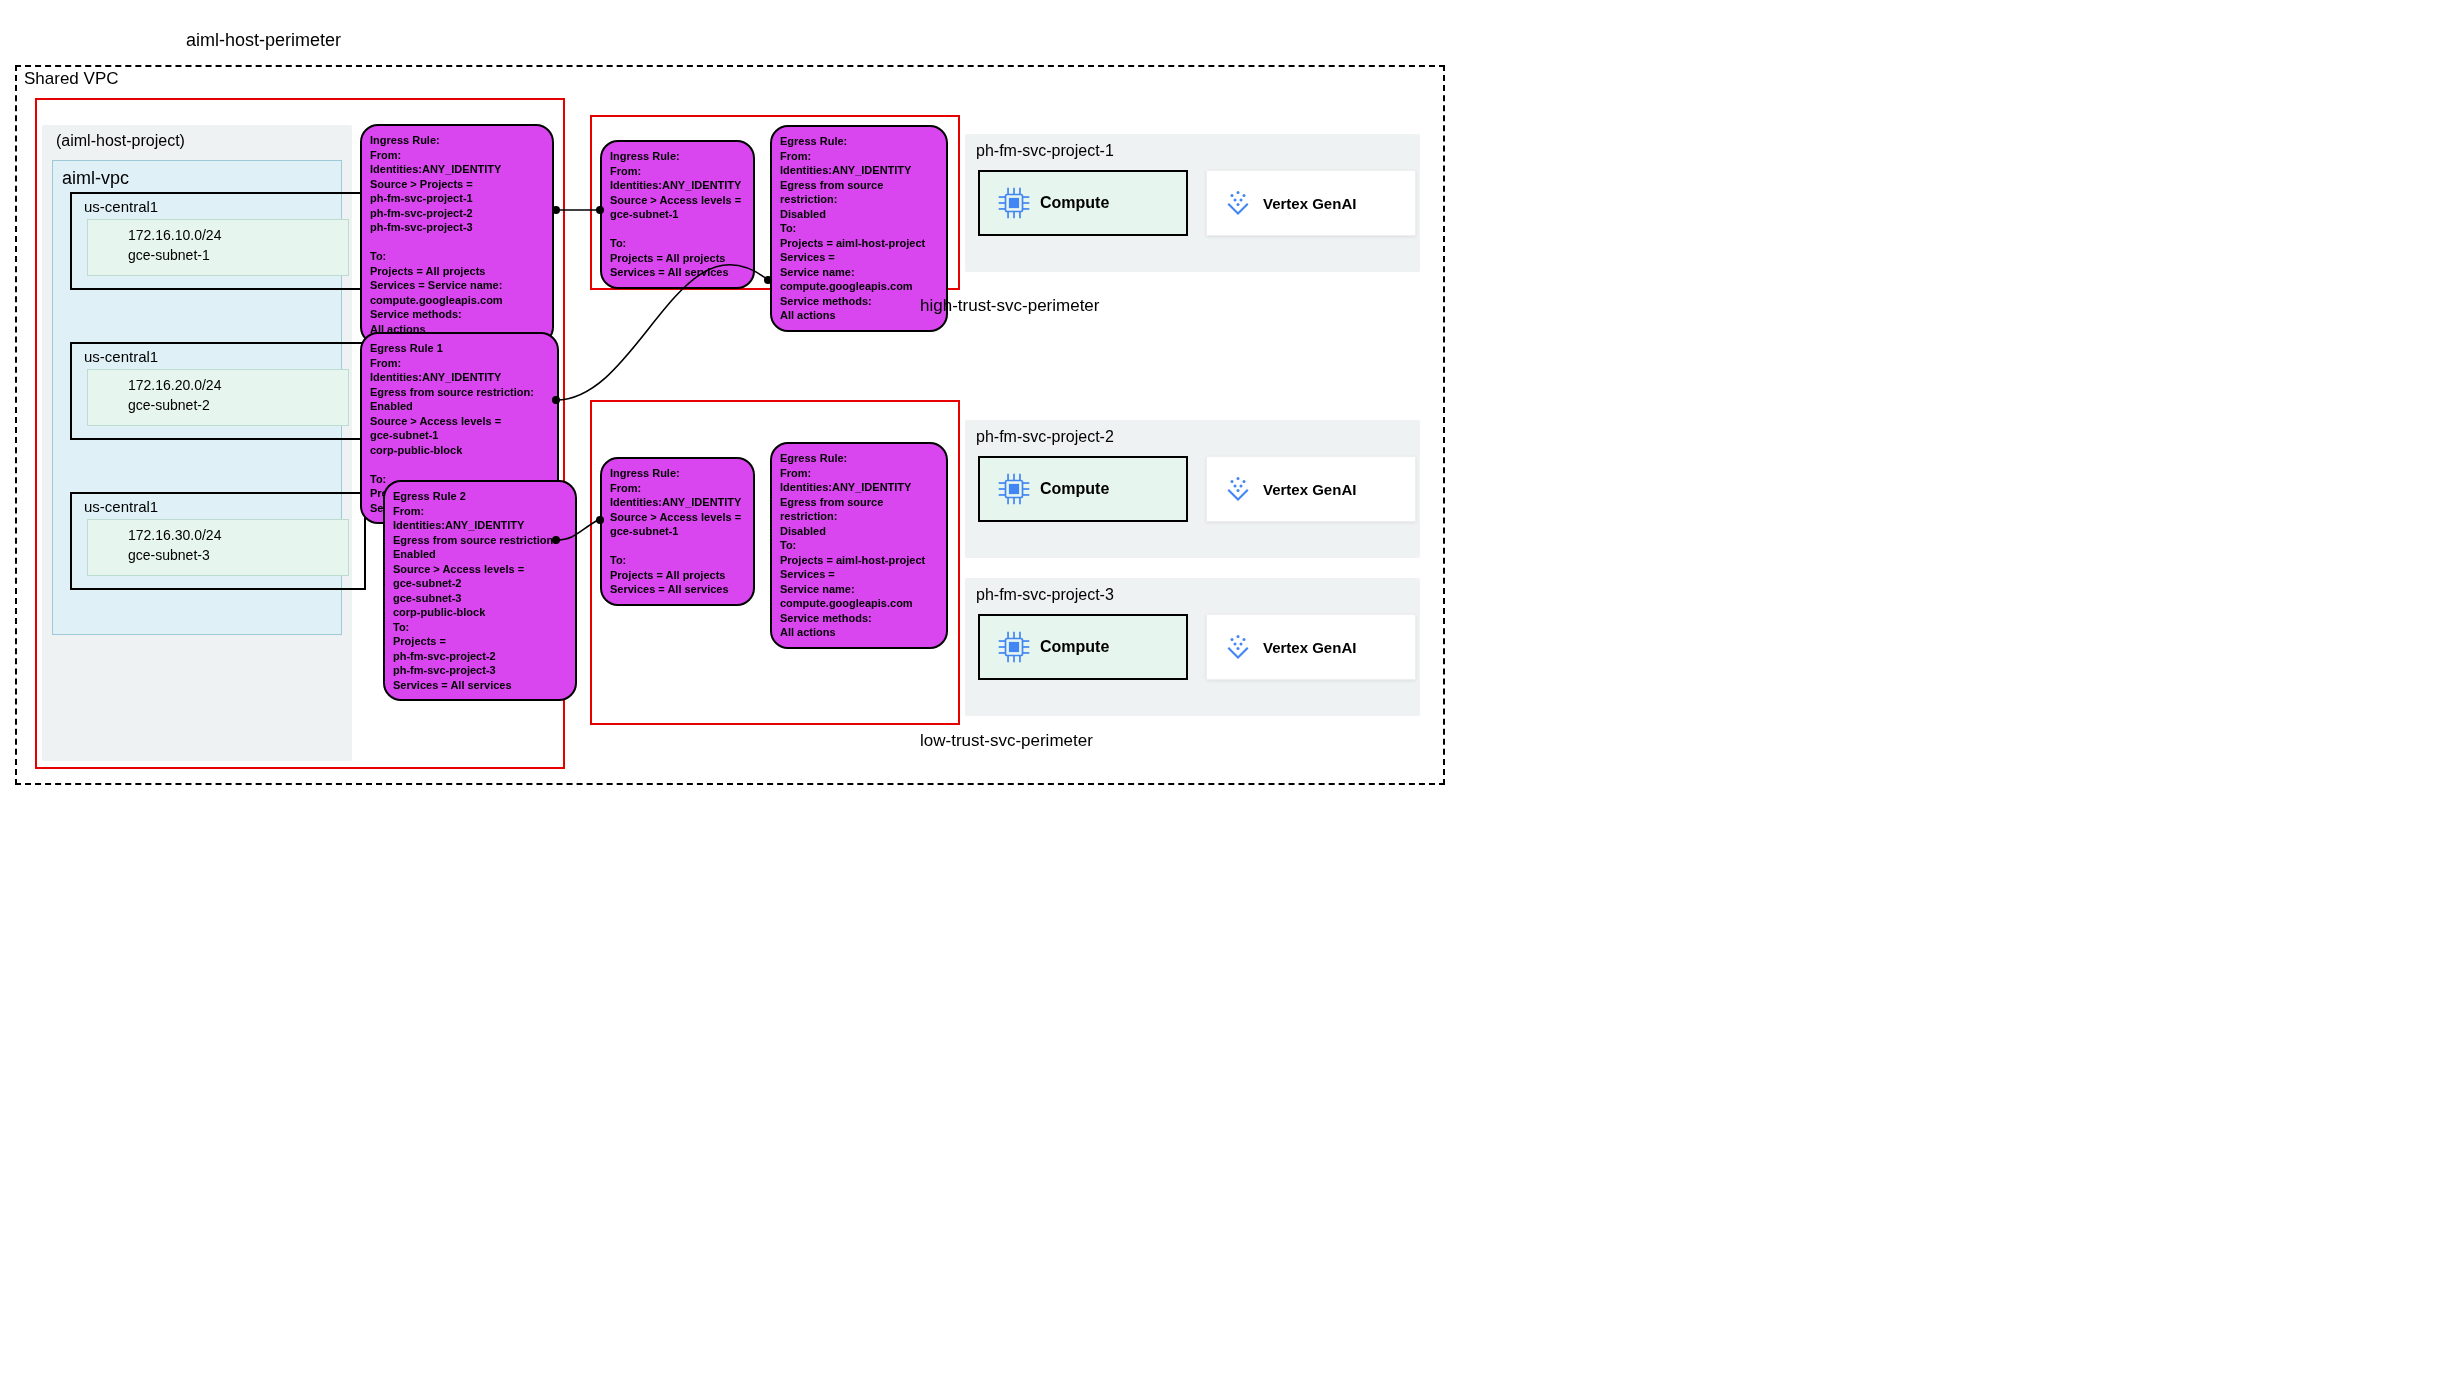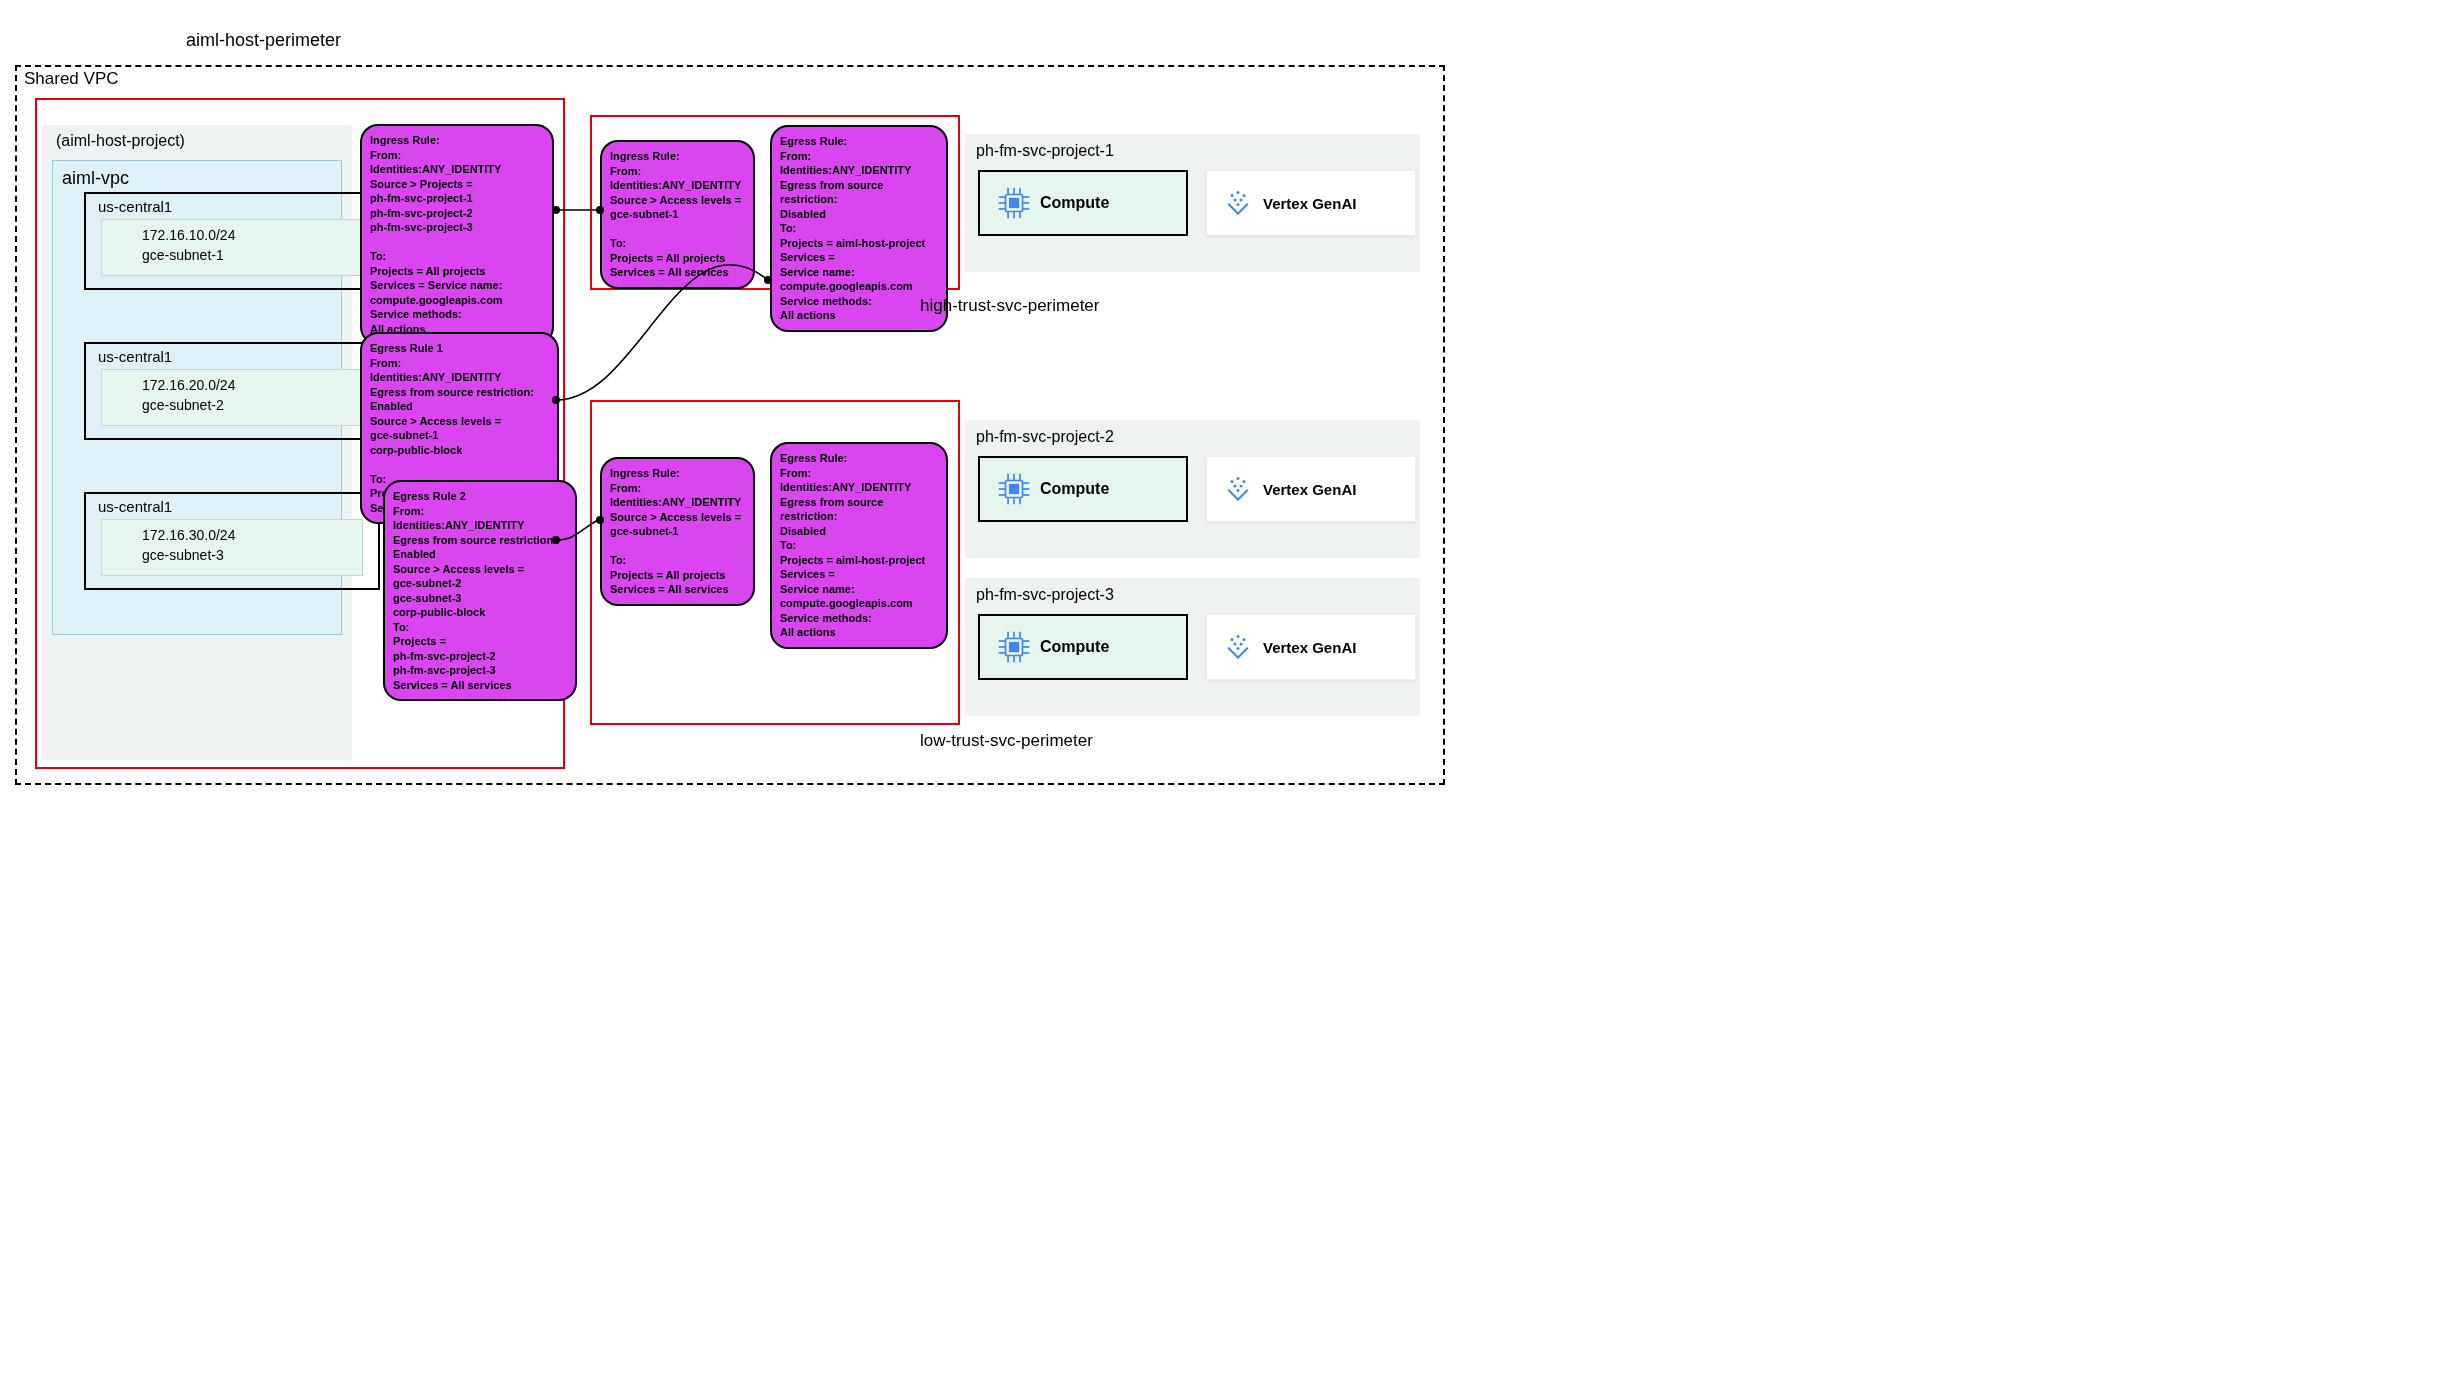--- a/index.html
+++ b/index.html
@@ -30,21 +30,21 @@
   }
   .host-area { left:42px; top:125px; width:310px; height:636px; }
   .svc-area  { height:138px; }
   .proj-title { position:absolute; font-size:16px; }
   .vpc-box {
     position:absolute; left:52px; top:160px; width:290px; height:475px;
     background:#dff1f7; border:1.5px solid #a0c9d8;
   }
   .vpc-title { position:absolute; left:62px; top:168px; font-size:18px; }
   .subnet {
-    position:absolute; left:84px; width:296px; height:98px;
+    position:absolute; left:70px; width:296px; height:98px;
     border:2px solid #000;
   }
   .subnet-inner {
     position:absolute; left:15px; top:25px; right:15px; bottom:12px;
     background:#e6f5ee; border:1.5px solid #bcdccf;
     padding:5px 16px 0 40px;
     font-size:14px; line-height:20px;
   }
   .subnet-region { position:absolute; left:12px; top:4px; font-size:15px; }
   .psc-box {

